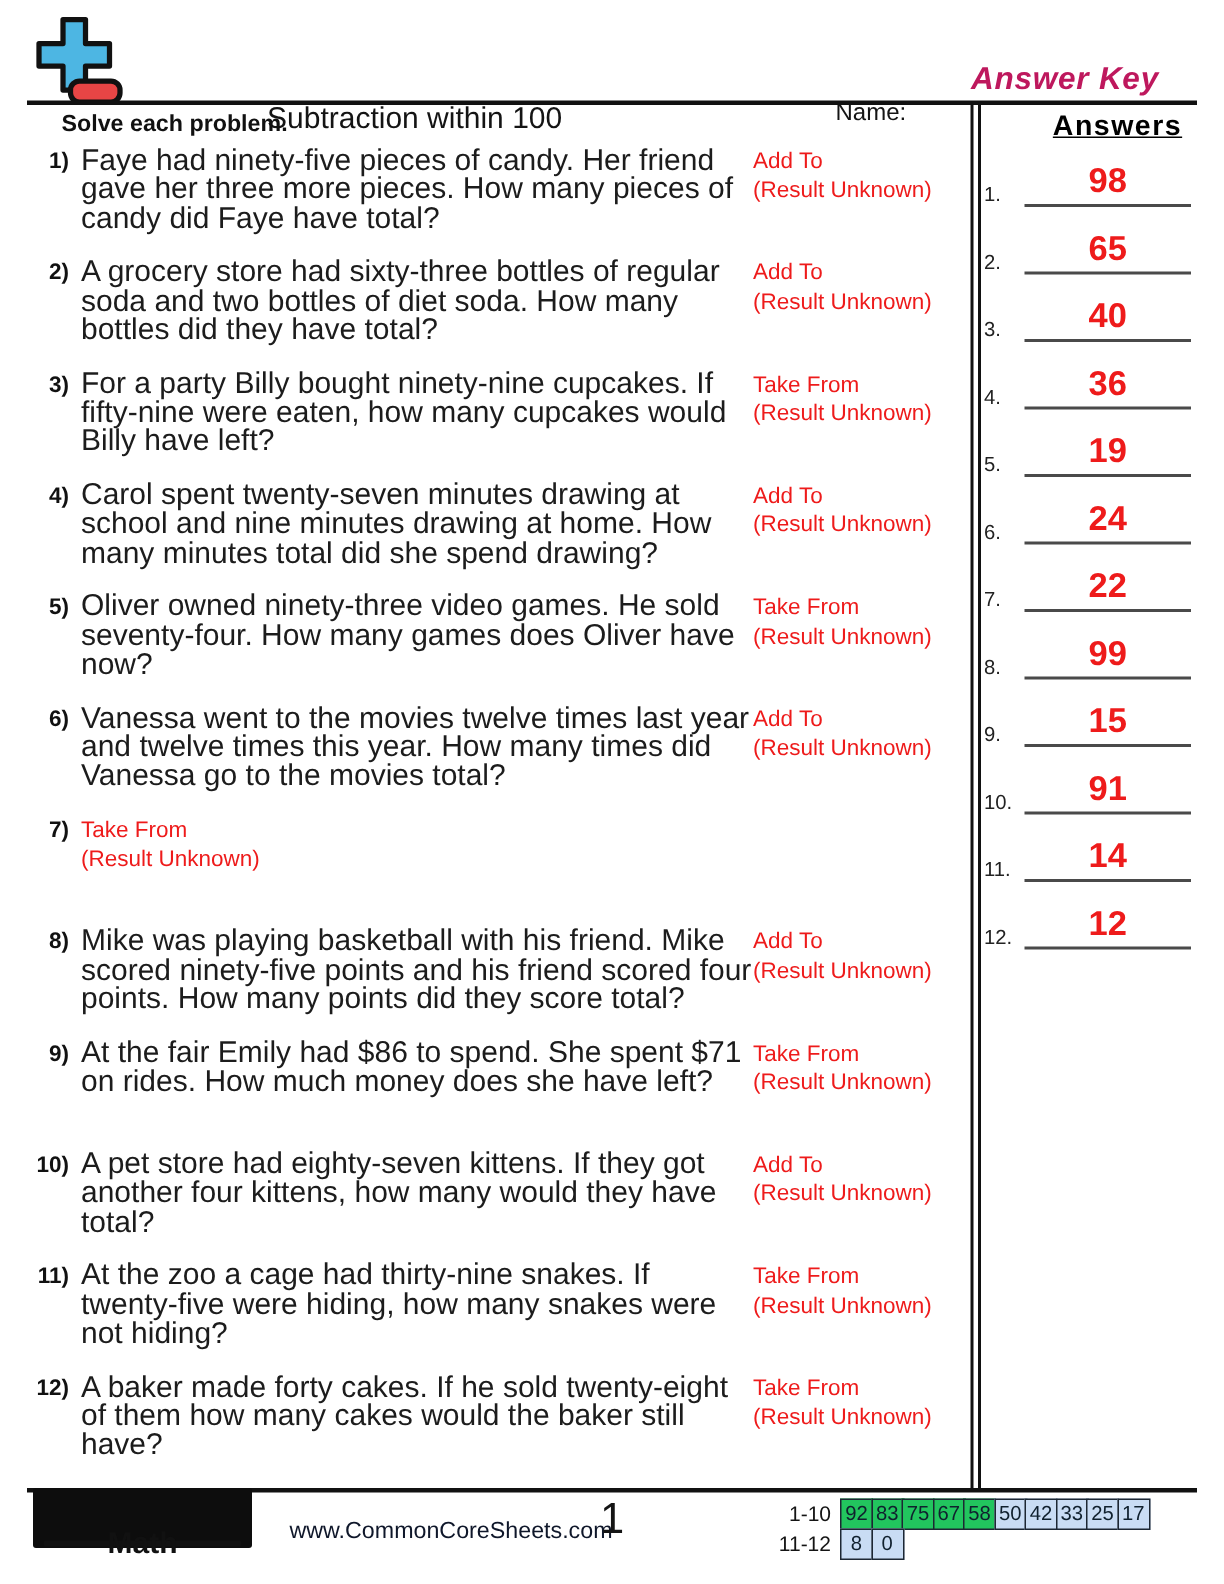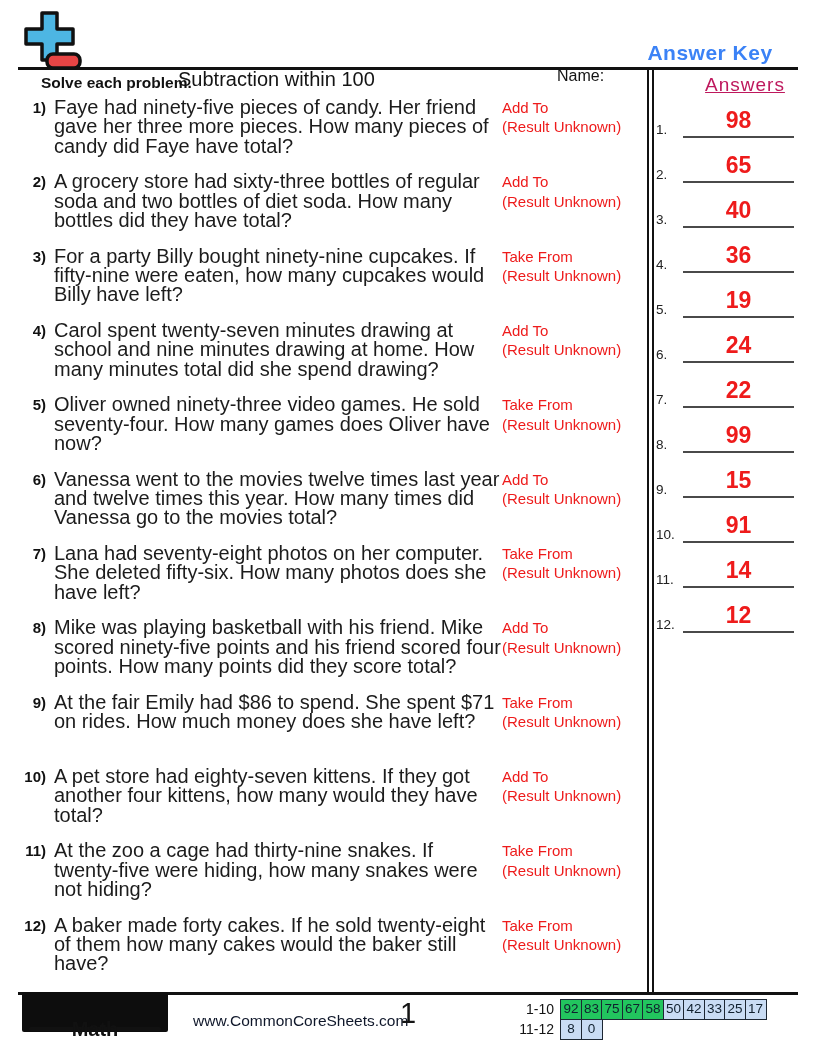--- a/index.html
+++ b/index.html
@@ -10,29 +10,29 @@
     font-family:"Liberation Sans", sans-serif; color:#1a1a1a;
   }
   
   .logo { position:absolute; left:16px; top:10px; }
   .worksheet-title {
     position:absolute; left:178px; top:44px; width:302px;
     font-size:20px; color:#141414;margin-top:24px;
   }
   .name-label { position:absolute; left:557px; top:47px; font-size:16px; color:#141414;margin-top:20px; }
   .answer-key { position:absolute; left:622px; top:41px; width:176px; text-align:center;
-    font-size:21px; font-weight:bold; color:#3b82f6; letter-spacing:.5px; }
+    font-size:21px; font-weight:bold; color:#be185d; letter-spacing:.5px;font-style:italic; }
   .header-rule { position:absolute; left:18px; right:18px; top:67px; height:3px; background:#111; }
   .instructions { position:absolute; left:22px; top:74px; font-size:15.5px; font-weight:bold; color:#111;margin-left:19px; }
 
   
   .v-divider { position:absolute; left:647px; top:70px; height:922px; width:7px;
     border-left:2px solid #111; border-right:2px solid #111; }
   .answers-title { position:absolute; left:690px; top:74px; width:110px; text-align:center;
-    font-size:19px; font-weight:normal; letter-spacing:1px; text-decoration:underline; color:#be185d; }
+    font-size:19px; font-weight:bold; letter-spacing:1px; text-decoration:underline; color:#000000; }
   .answers-col { position:absolute; left:650px; top:97px; width:152px;
     display:grid; grid-auto-rows:45px; }
   .ans-row { position:relative; }
   .ans-num { position:absolute; left:6px; bottom:5px; font-size:13.5px; color:#222; }
   .ans-line { position:absolute; left:33px; right:8px; bottom:4px; border-bottom:2px solid #4a4a4a; }
   .ans-val { position:absolute; left:33px; right:8px; bottom:8px; text-align:center;
     font-size:23px; font-weight:bold; color:#ee1b1b; }
 
   
   .problems { position:absolute; left:22px; top:98px; width:626px;
@@ -124,21 +124,20 @@
     <div class="problem">
       <span class="pnum">6)</span>
       <div class="ptext">Vanessa went to the movies twelve times last year and twelve times this year. How many times did Vanessa go to the movies total?</div>
       <div class="ptype">
         <div>Add To</div>
           <div>(Result Unknown)</div>
       </div>
     </div>
     <div class="problem">
       <span class="pnum">7)</span>
-      <div class="ptext">Lana had seventy-eight photos on her computer. She deleted fifty-six. How many photos does she have left?</div>
       <div class="ptype">
         <div>Take From</div>
           <div>(Result Unknown)</div>
       </div>
     </div>
     <div class="problem">
       <span class="pnum">8)</span>
       <div class="ptext">Mike was playing basketball with his friend. Mike scored ninety-five points and his friend scored four points. How many points did they score total?</div>
       <div class="ptype">
         <div>Add To</div>

